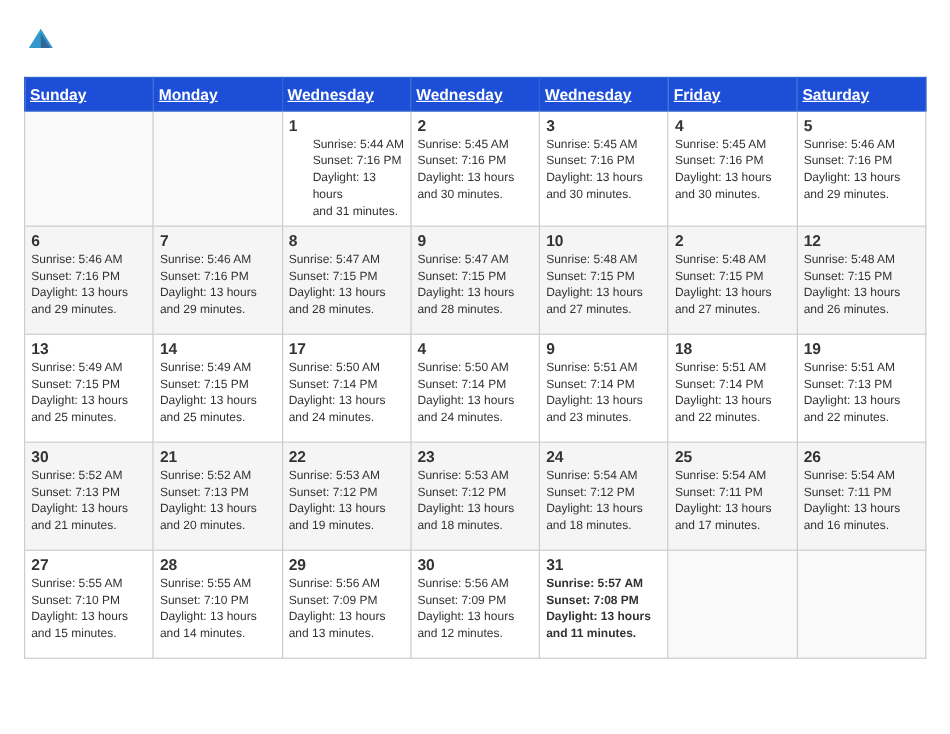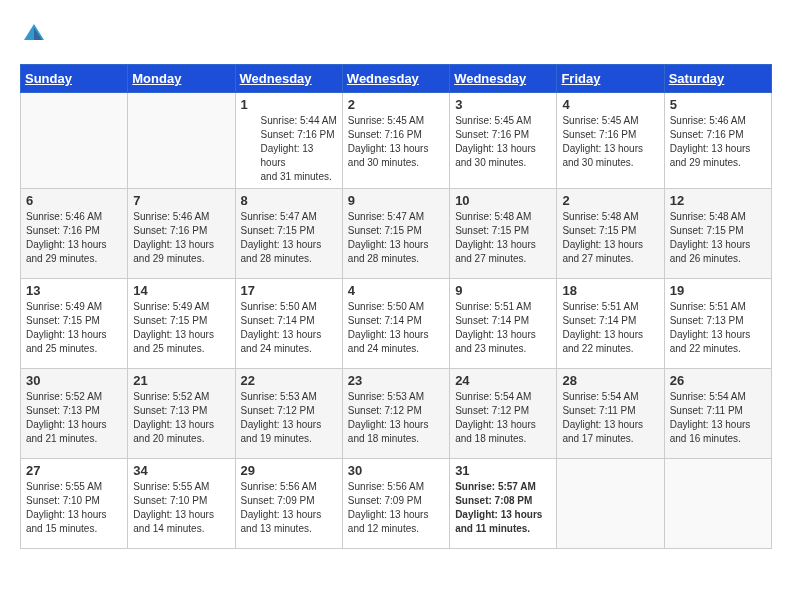--- a/index.html
+++ b/index.html
@@ -293,21 +293,21 @@
 and 18 minutes.</div>
         </td>
         <td>
           <span class="day-number">24</span>
           <div class="day-info" style="white-space: pre-line;">Sunrise: 5:54 AM
 Sunset: 7:12 PM
 Daylight: 13 hours
 and 18 minutes.</div>
         </td>
         <td>
-          <span class="day-number">28</span>
+          <span class="day-number">25</span>
           <div class="day-info" style="white-space: pre-line;">Sunrise: 5:54 AM
 Sunset: 7:11 PM
 Daylight: 13 hours
 and 17 minutes.</div>
         </td>
         <td>
           <span class="day-number">26</span>
           <div class="day-info" style="white-space: pre-line;">Sunrise: 5:54 AM
 Sunset: 7:11 PM
 Daylight: 13 hours
@@ -316,21 +316,21 @@
       </tr>
       <tr>
         <td>
           <span class="day-number">27</span>
           <div class="day-info" style="white-space: pre-line;">Sunrise: 5:55 AM
 Sunset: 7:10 PM
 Daylight: 13 hours
 and 15 minutes.</div>
         </td>
         <td>
-          <span class="day-number">34</span>
+          <span class="day-number">28</span>
           <div class="day-info" style="white-space: pre-line;">Sunrise: 5:55 AM
 Sunset: 7:10 PM
 Daylight: 13 hours
 and 14 minutes.</div>
         </td>
         <td>
           <span class="day-number">29</span>
           <div class="day-info" style="white-space: pre-line;">Sunrise: 5:56 AM
 Sunset: 7:09 PM
 Daylight: 13 hours

